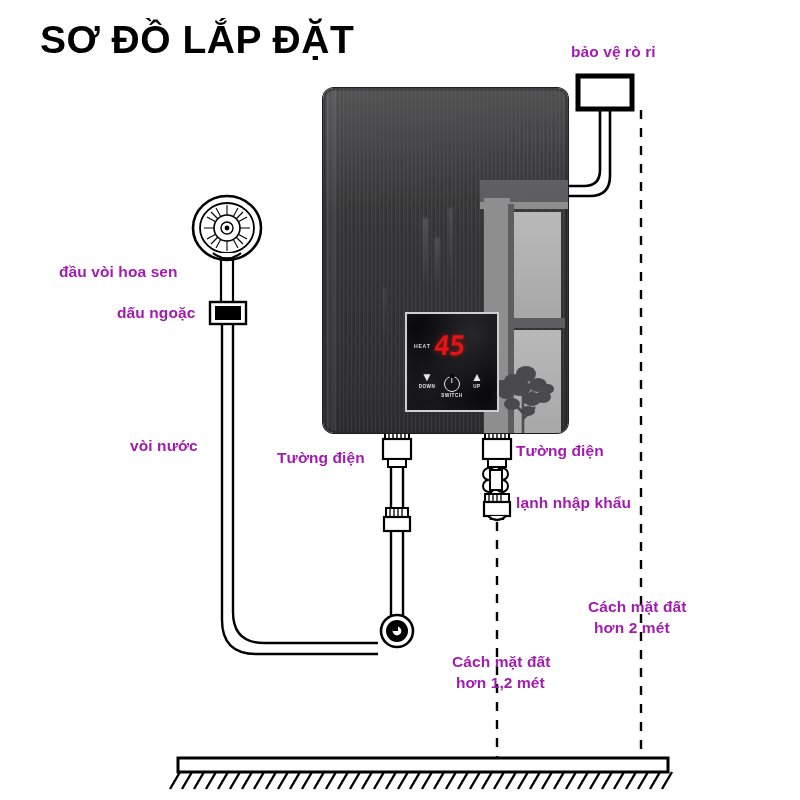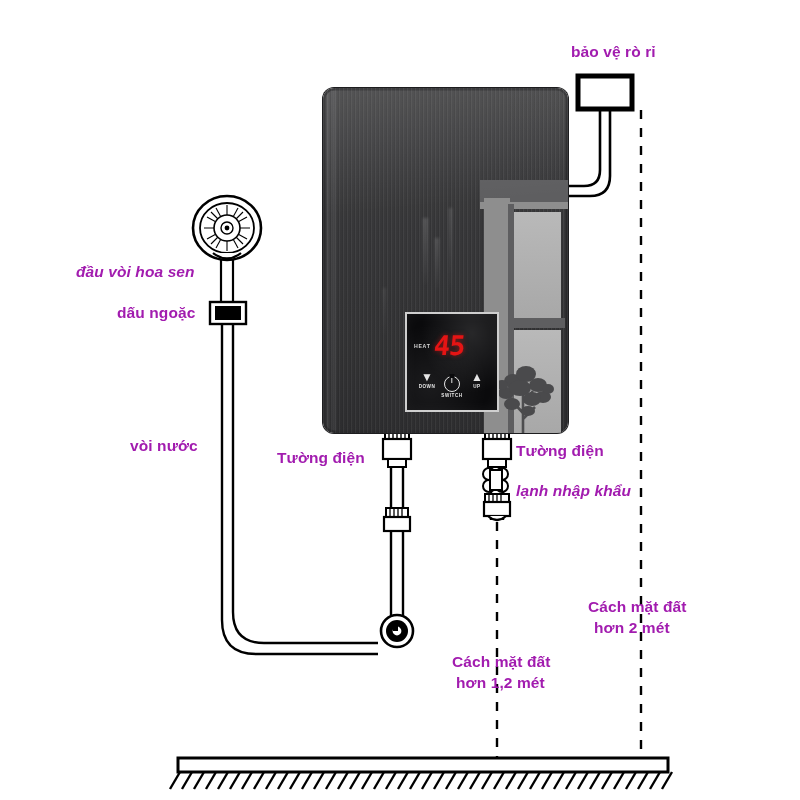--- a/index.html
+++ b/index.html
@@ -136,20 +136,21 @@
     transform:translateX(-50%);
   }
   
   #vec{position:absolute;left:0;top:0;width:800px;height:800px;overflow:visible;}
 </style>
 </head>
 <body>
 
 <div id="stage">
 
+  <div id="title">SƠ ĐỒ LẮP ĐẶT</div>
 
   <svg id="vec" viewBox="0 0 800 800">
 
     <rect x="578" y="76" width="54" height="33" fill="#ffffff" stroke="#000" stroke-width="5"></rect>
 
     <path d="M600 109 L600 170 Q600 186 584 186 L566 186" fill="none" stroke="#000" stroke-width="2.6"></path>
     <path d="M610 109 L610 176 Q610 196 590 196 L566 196" fill="none" stroke="#000" stroke-width="2.6"></path>
 
     <line x1="221" y1="255" x2="221" y2="302" stroke="#000" stroke-width="2.2"></line>
     <line x1="233" y1="255" x2="233" y2="302" stroke="#000" stroke-width="2.2"></line>
@@ -343,33 +344,33 @@
     </div>
 
     <div class="btn" id="btn-up">
       <span class="glyph">▲</span>
       <span class="cap">UP</span>
     </div>
   </div>
 
   <div class="lbl" style="left:571px;top:42px;">bảo vệ rò rỉ</div>
 
-  <div class="lbl" style="left:76px;top:262px;font-style:italic;">đầu vòi hoa sen</div>
+  <div class="lbl" style="left:59px;top:262px;">đầu vòi hoa sen</div>
 
   <div class="lbl" style="left:117px;top:303px;">dấu ngoặc</div>
 
   <div class="lbl" style="left:130px;top:428px;margin-top:8px;">vòi nước</div>
 
   <div class="lbl" style="left:277px;top:448px;">Tường điện</div>
 
 
   <div class="lbl" style="left:516px;top:441px;">Tường điện</div>
 
 
-  <div class="lbl" style="left:516px;top:481px;font-style:italic;">lạnh nhập khẩu</div>
+  <div class="lbl" style="left:516px;top:493px;">lạnh nhập khẩu</div>
 
   <div class="lbl" style="left:452px;top:652px;">Cách mặt đất</div>
 
   <div class="lbl" style="left:456px;top:673px;">hơn 1,2 mét</div>
 
   <div class="lbl" style="left:588px;top:597px;">Cách mặt đất</div>
 
   <div class="lbl" style="left:594px;top:618px;">hơn 2 mét</div>
 
 </div>

